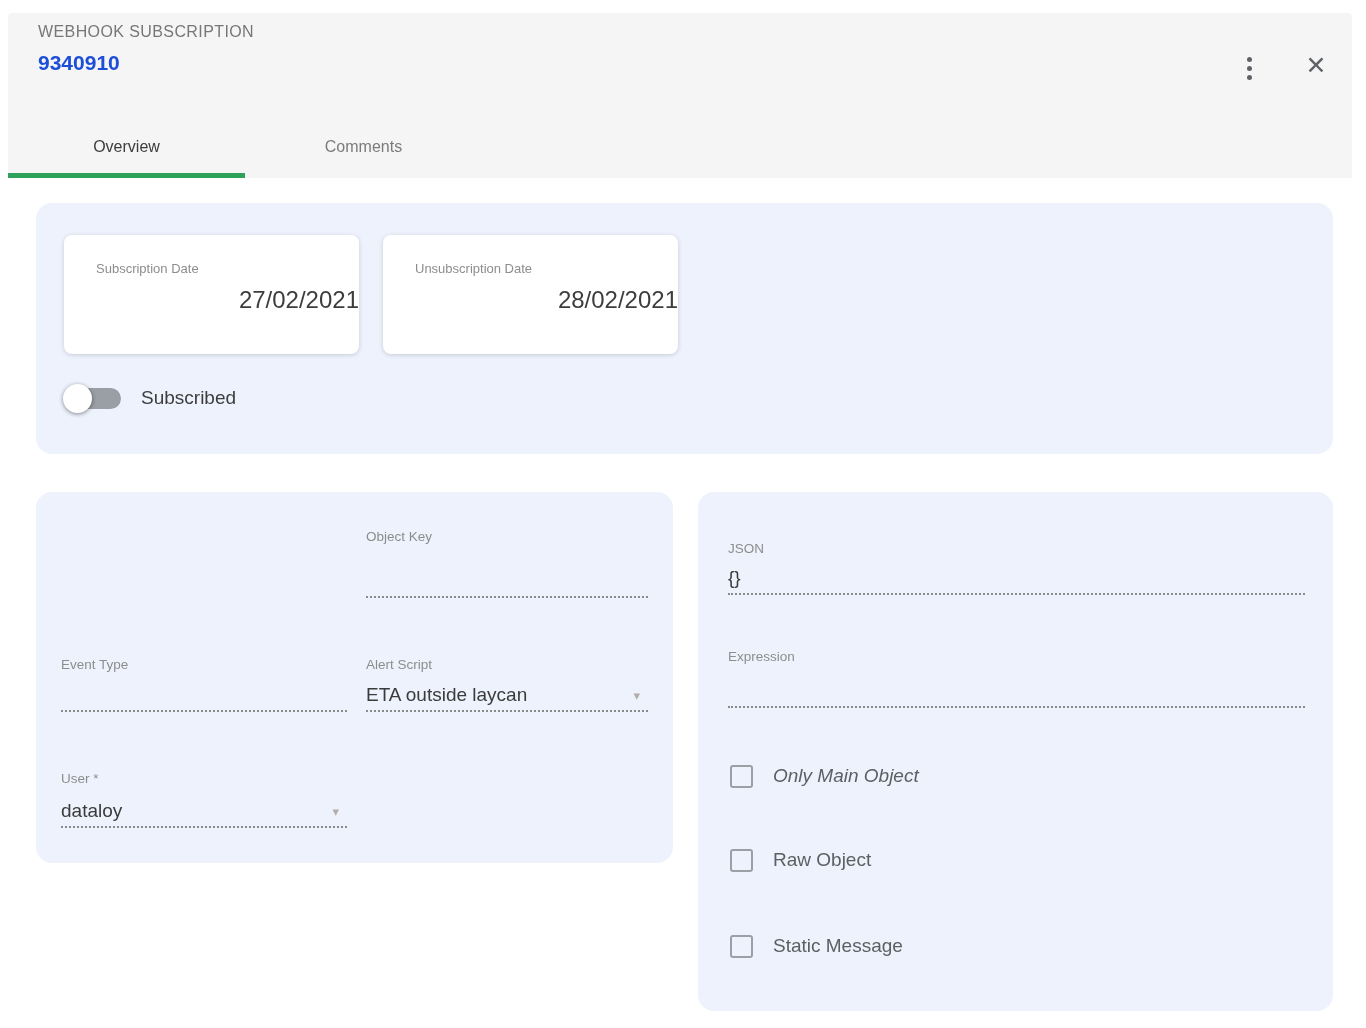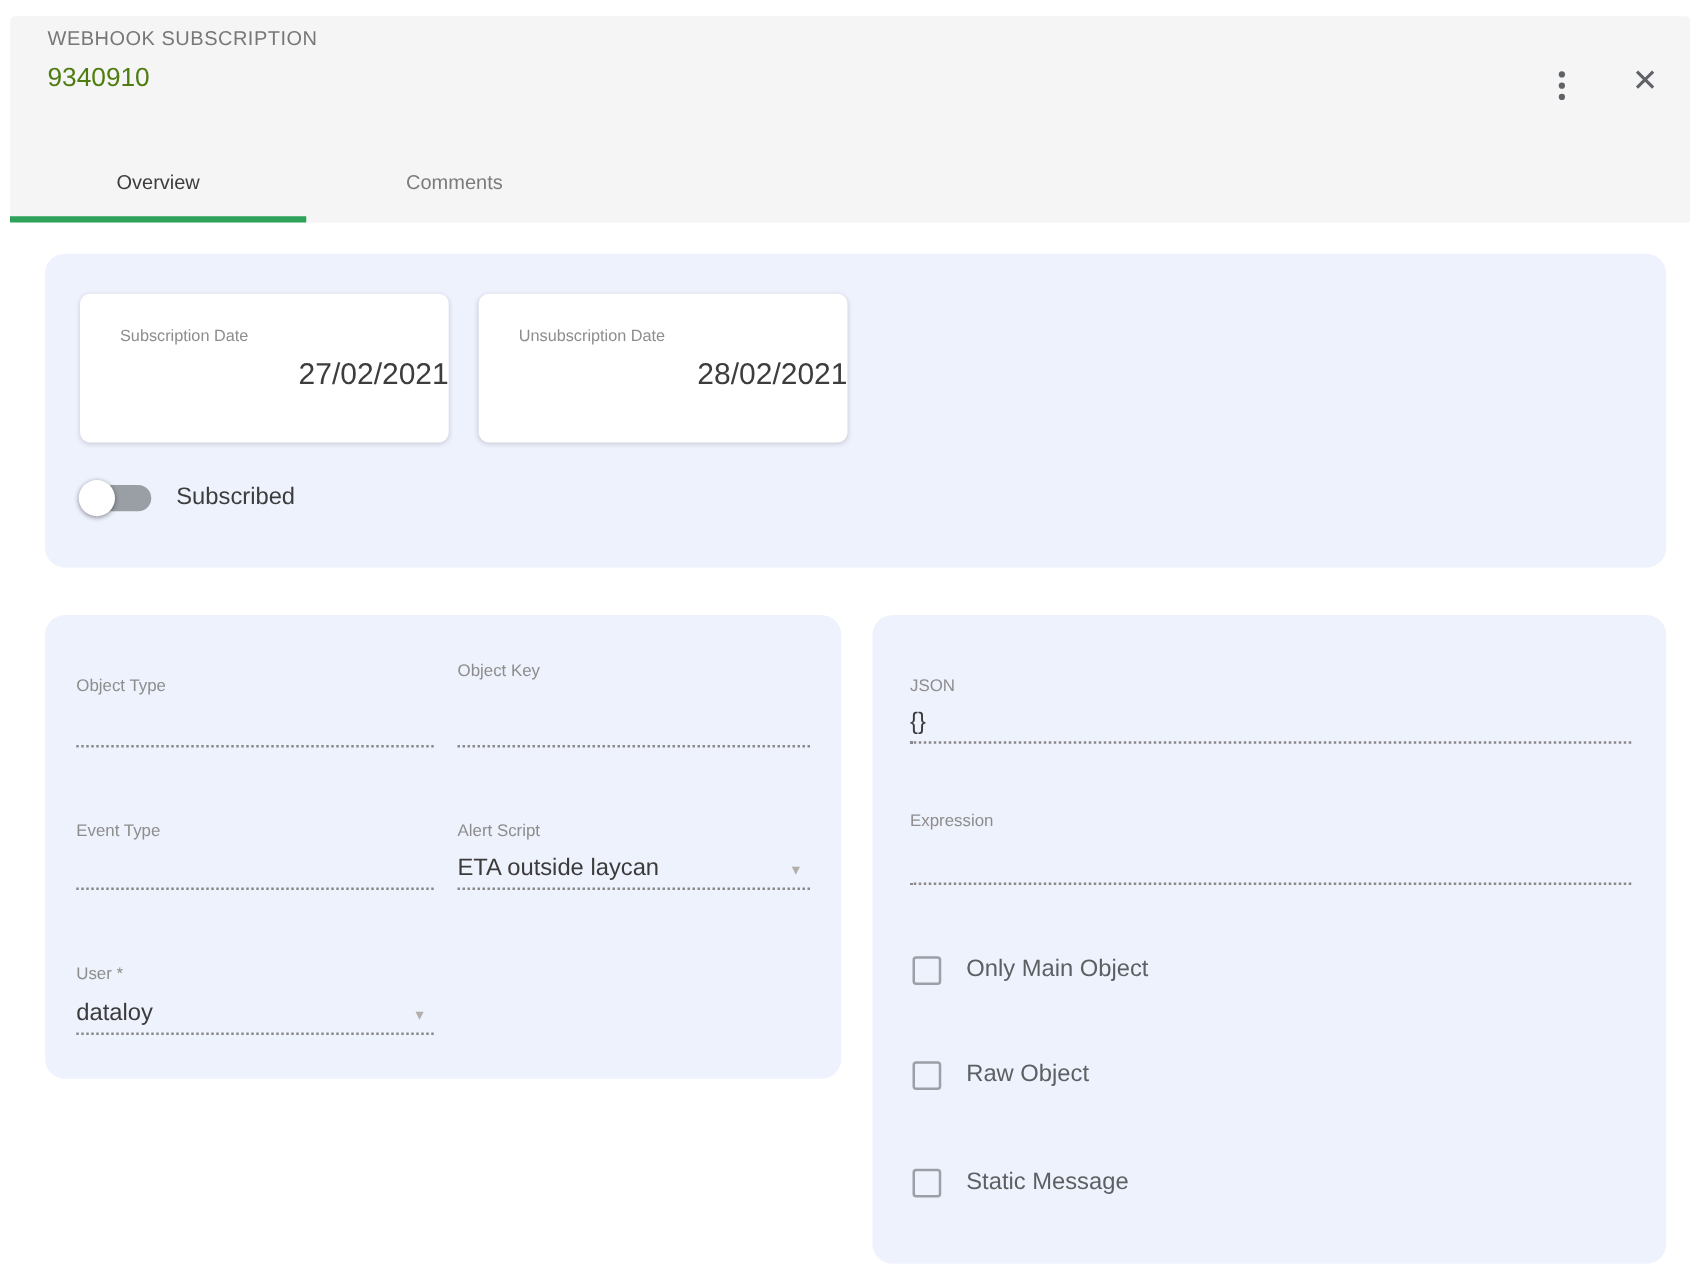--- a/index.html
+++ b/index.html
@@ -26,21 +26,21 @@
     width: 1344px; height: 165px;
     background: var(--header-bg);
     border-radius: 4px 4px 0 0;
   }
   .eyebrow {
     position: absolute; left: 30px; top: 10px;
     font-size: 16px; color: #777777; letter-spacing: .4px;
   }
   .doc-title {
     position: absolute; left: 30px; top: 38px;
-    font-size: 21px; font-weight: 400; color: #4d7c0f;
+    font-size: 21px; font-weight: 700; color: #1d4ed8;
   }
   .kebab {
     position: absolute; left: 1228px; top: 33px;
     width: 26px; height: 44px;
     display: flex; flex-direction: column; align-items: center; justify-content: center;
     gap: 4px; cursor: pointer;
   }
   .kebab i { width: 5px; height: 5px; border-radius: 50%; background: #5f6368; }
   .close-btn {
     position: absolute; left: 1288px; top: 30px;
@@ -136,21 +136,21 @@
   .f-json       { left: 30px; top: 49px;  width: 577px; }
   .f-json .frow { height: 37px; }
   .f-expression { left: 30px; top: 157px; width: 577px; }
   .f-expression .frow { height: 42px; }
 
   
   .checkbox-row {
     position: absolute; left: 32px; height: 24px;
     display: flex; align-items: center; gap: 20px; cursor: pointer;
   }
-  .cb-1 { top: 272px; }
+  .cb-1 { top: 272px; font-style: italic; }
   .cb-2 { top: 356px; }
   .cb-3 { top: 442px; }
   .cbox {
     width: 23px; height: 23px;
     border: 2px solid #9aa0a6; border-radius: 3px; background: transparent;
   }
   .cb-label { font-size: 19px; color: #5d6063; }
 </style>
 </head>
 <body>
@@ -187,26 +187,20 @@
     <div class="switch">
       <div class="track"></div>
       <div class="knob"></div>
     </div>
     <div class="toggle-label">Subscribed</div>
   </div>
 </div>
 
 <div class="panel panel-left">
 
-  <div class="field f-object-type">
-    <div class="flabel">Object Type</div>
-    <div class="frow">
-      <div class="fvalue"></div>
-    </div>
-  </div>
 
   <div class="field f-object-key">
     <div class="flabel">Object Key</div>
     <div class="frow">
       <div class="fvalue"></div>
     </div>
   </div>
 
   <div class="field f-event-type">
     <div class="flabel">Event Type</div>

